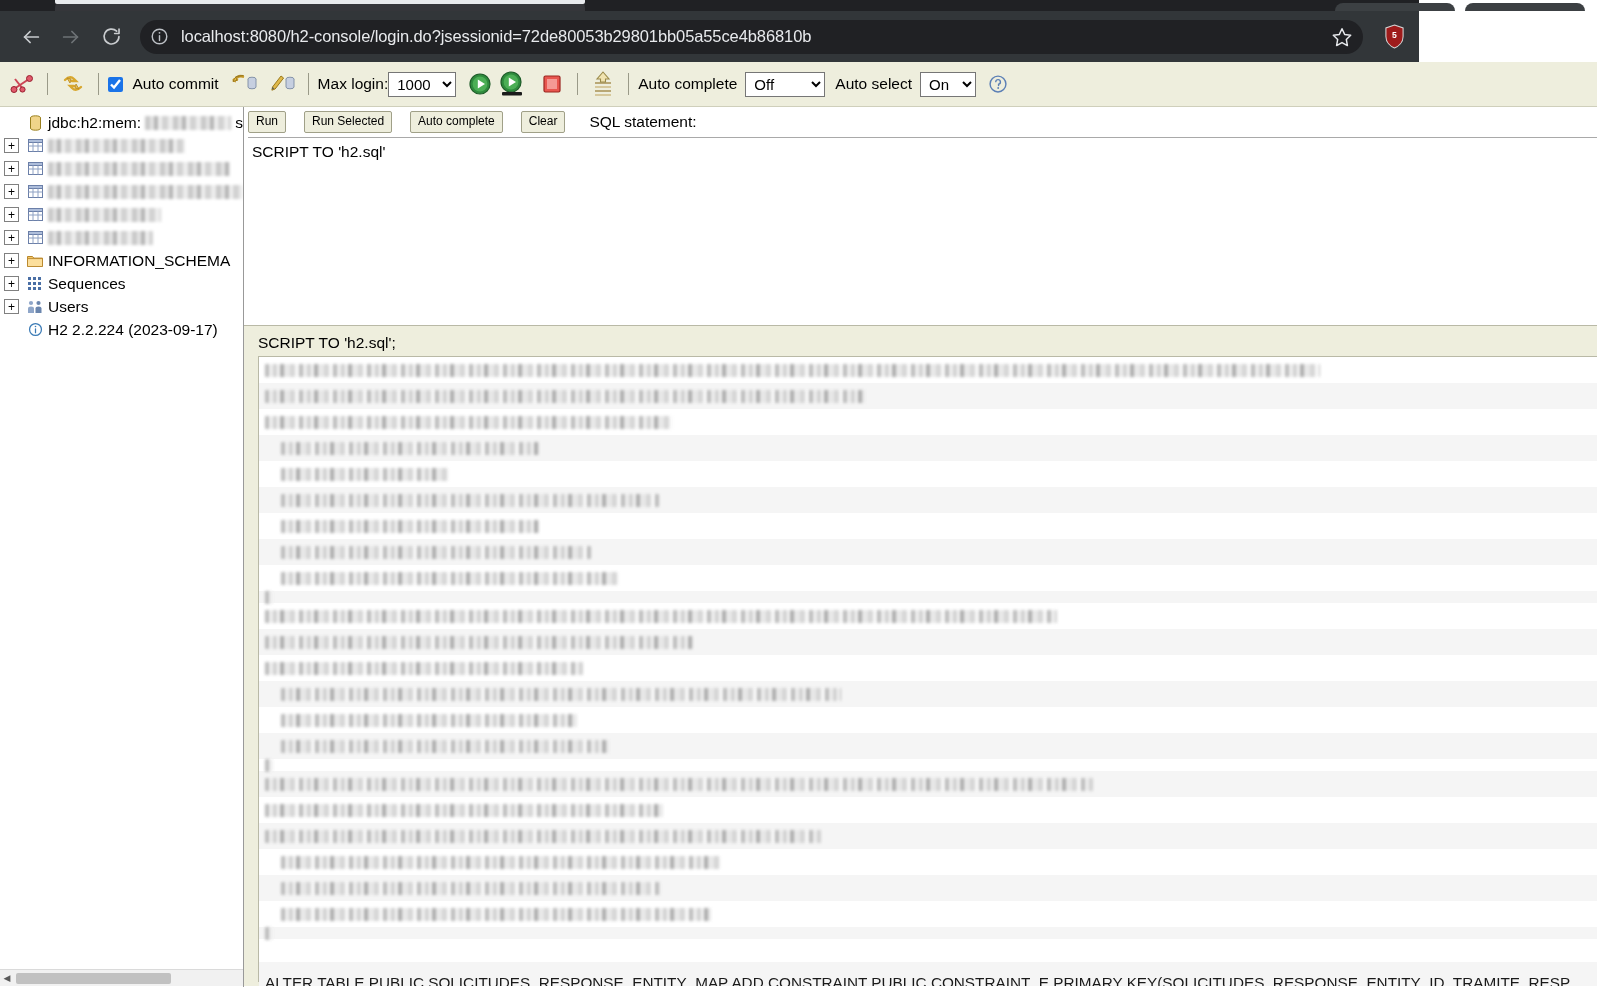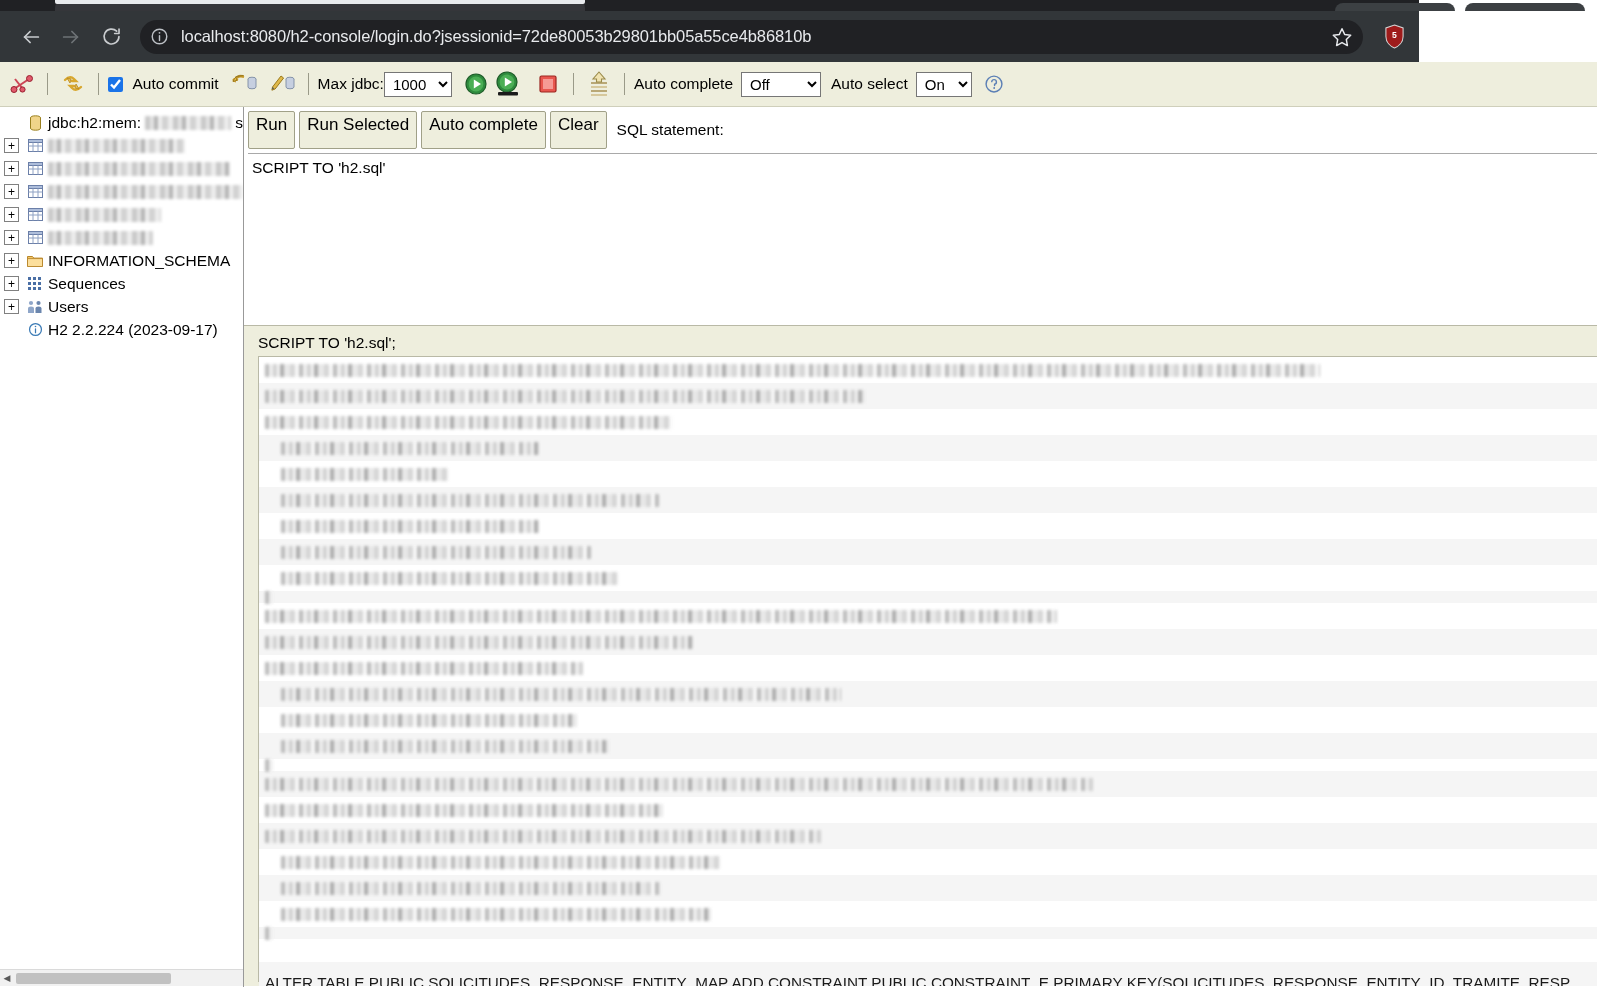--- a/index.html
+++ b/index.html
@@ -247,26 +247,26 @@
   }
   #query-buttons {
     display: flex;
     align-items: center;
     gap: 0;
     padding: 4px 0 3px 4px;
     font-size: 15.5px;
   }
   .h2-btn {
     font-family: "Liberation Sans", sans-serif;
-    font-size: 17px;
+    font-size: 12px;
     background: #eeeedd;
     border: 1px solid #a0a088;
     border-radius: 2px;
-    padding: 2px 7px 13px 7px;
-    margin-right: 4px;
+    padding: 2px 7px 3px 7px;
+    margin-right: 18px;
     color: #000;
     line-height: 1.25;
   }
   #sql-label { margin-left: 6px; }
   #sql-input {
     flex: 1 1 auto;
     margin: 1px 0 0 4px;
     border: none;
     border-top: 1px solid #a9a9a9;
     font-family: "Liberation Sans", sans-serif;
@@ -476,21 +476,21 @@
     <svg width="28" height="24" viewBox="0 0 28 24">
       <path d="M3.5 15 l8.5 -11 l2.6 2 l-8.5 11 l-3.2 1.2 z" fill="#e0b94a" stroke="#9b7a1c" stroke-width="1"></path>
       <path d="M3.5 15 l-0.6 2.4 l2.6 -0.9 z" fill="#5b5b5b"></path>
       <ellipse cx="21" cy="7" rx="4" ry="1.8" fill="#c6cfe0" stroke="#7b8aa3" stroke-width="0.9"></ellipse>
       <path d="M17 7 v8 q0 1.8 4 1.8 t4 -1.8 v-8" fill="#c6cfe0" stroke="#7b8aa3" stroke-width="0.9"></path>
     </svg>
   </div>
 
   <div class="sep"></div>
 
-  <span class="tb-text">Max jdbc:</span>
+  <span class="tb-text">Max login:</span>
 
   <select style="margin-left:0;width:68px">
     <option selected="">1000</option>
   </select>
 
   <div class="tb-icon" style="margin-left:8px">
     <svg width="24" height="24" viewBox="0 0 24 24">
       <circle cx="12" cy="12" r="10" fill="#2e8b3d" stroke="#1d5c28" stroke-width="1.2"></circle>
       <circle cx="12" cy="12" r="7.4" fill="#4bae55"></circle>
       <polygon points="9.8,7.6 17,12 9.8,16.4" fill="#ffffff"></polygon>

